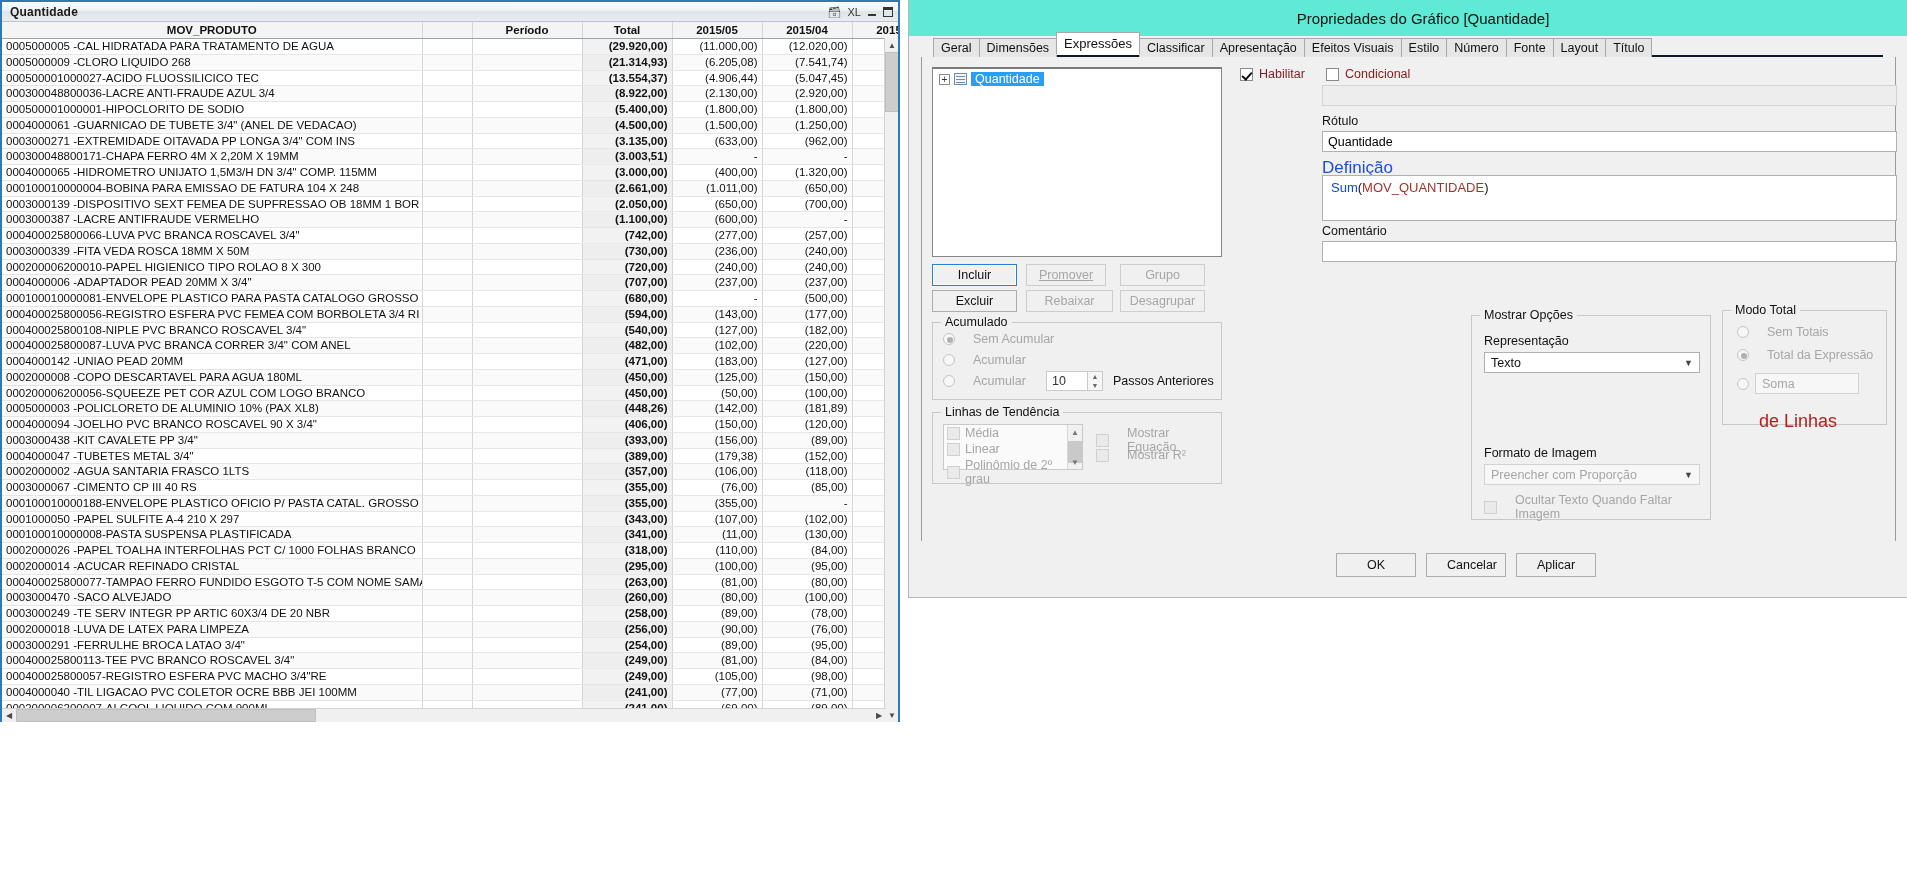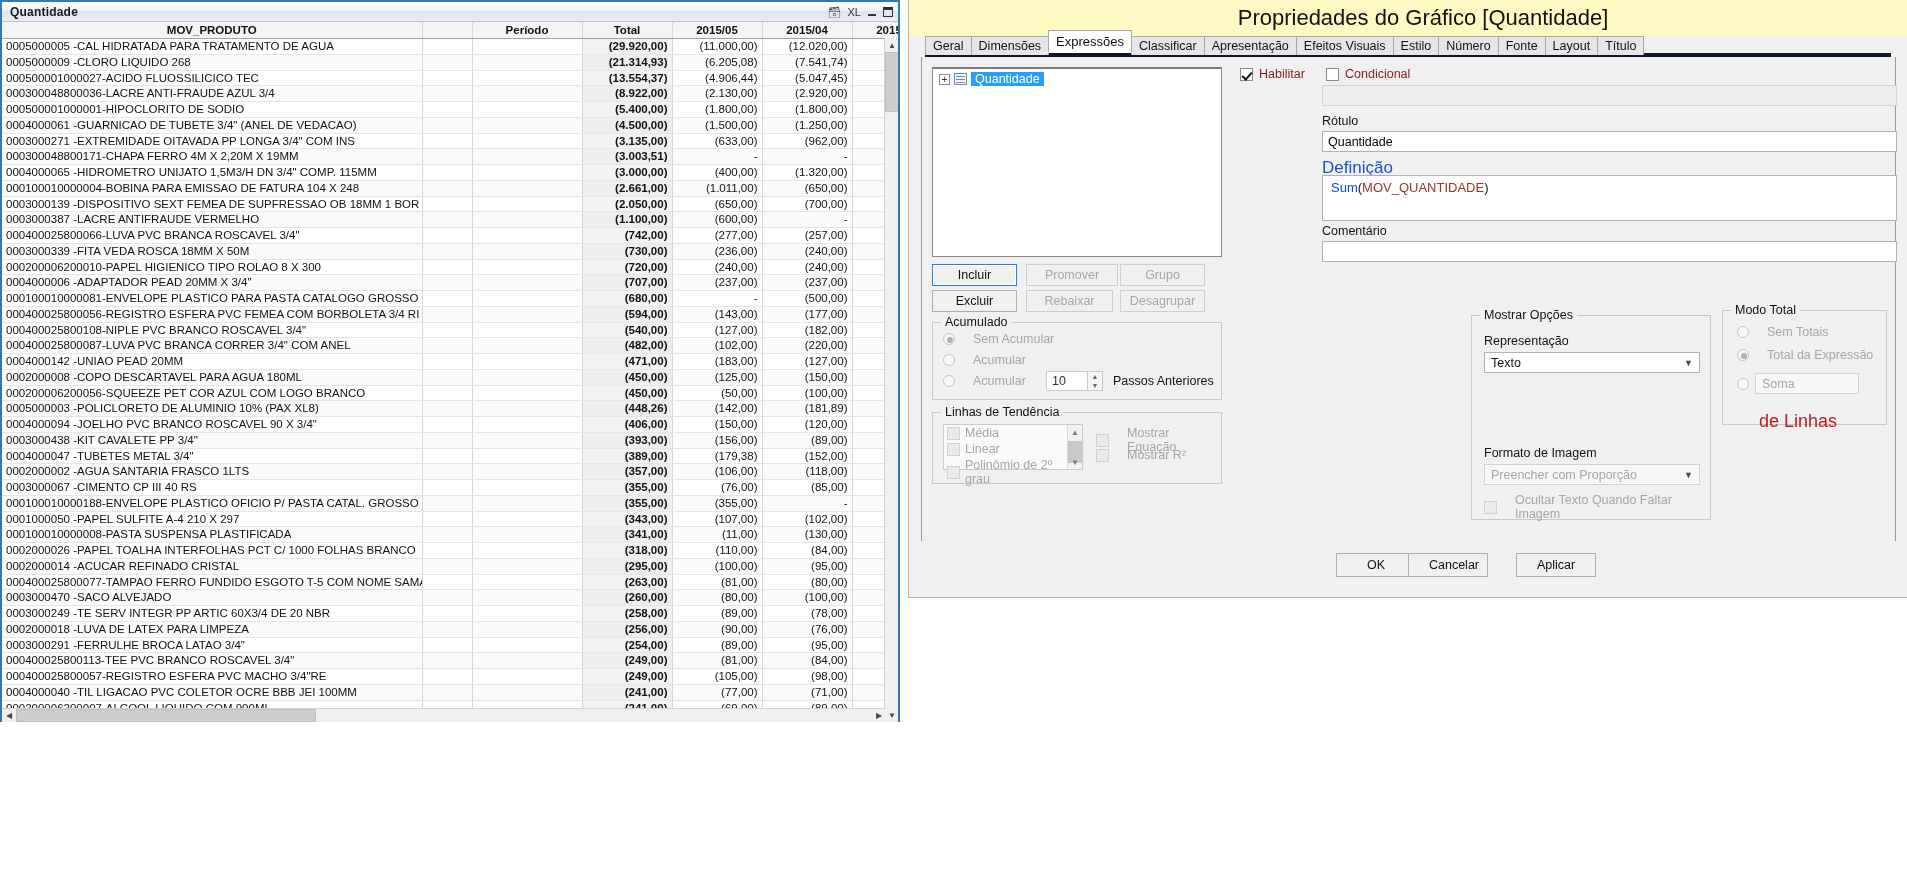--- a/index.html
+++ b/index.html
@@ -81,25 +81,25 @@
   #pivot-hscroll .harrow{position:absolute;top:0;width:14px;height:13px;display:flex;align-items:center;justify-content:center;font-size:8px;color:#4a4a4a;}
   #pivot-hscroll .harrow.l{left:0;} #pivot-hscroll .harrow.r{right:0;}
 
   
   #dialog {
     position: absolute; left: 908px; top: 0; width: 999px; height: 598px;
     background: #f0f0f0; border: 1px solid #b6b6b6; border-top: none; border-right:none;
   }
   #dlg-title {
     height: 36px; display:flex; align-items:center; justify-content:center;
-    font-size: 22px; color:#111; background:#fef9c3;padding-left:30px;
+    font-size: 15px; color:#111; background:#5eead4;padding-left:30px;
   }
   #tabstrip {
-    position: relative; height: 22px; margin: 0 16px; display:flex; align-items:flex-end;
-    border-bottom: 5px solid #0f172a;
+    position: relative; height: 22px; margin: 0 24px; display:flex; align-items:flex-end;
+    border-bottom: 3px solid #0f172a;
     justify-content: space-between;
   }
   .tab {
     height: 19px; line-height: 19px; padding: 0 7px; font-size: 12.5px; color:#111;
     background: #e6e6e6; border: 1px solid #a8a8a8; border-bottom: none;
     margin-right: -1px; position: relative; top: 2px;
   }
   .tab.active {
     background: #ffffff; height: 23px; line-height: 21px; top: 0; z-index: 3;
     border-bottom: 1px solid #ffffff; font-size: 13px;
@@ -129,21 +129,21 @@
   .tree-label { background:#2a9df4; color:#fff; padding: 0 4px; font-size:12.5px; }
 
   
   .btn {
     font-size: 12.5px; color:#111; background:#f0f0f0;
     border:1px solid #adadad; height:22px; line-height:20px; text-align:center; display:inline-block;
   }
   .btn.primary { border:1px solid #2a7fd4; box-shadow: inset 0 0 0 1px #fff; }
   .btn.disabled { color:#a6a6a6; background:#f0f0f0; border:1px solid #cdcdcd; }
   #btn-incluir{position:absolute;left:10px;top:207px;width:85px;}
-  #btn-promover{position:absolute;left:104px;top:207px;width:92px;}
+  #btn-promover{position:absolute;left:104px;top:207px;width:80px;text-decoration:underline;}
   #btn-grupo{position:absolute;left:198px;top:207px;width:85px;}
   #btn-excluir{position:absolute;left:10px;top:233px;width:85px;}
   #btn-rebaixar{position:absolute;left:104px;top:233px;width:87px;}
   #btn-desagrupar{position:absolute;left:198px;top:233px;width:85px;}
 
   
   .gbox { position:absolute; border:1px solid #c8c8c8; }
   .gbox > .gtitle {
     position:absolute; top:-8px; left:8px; background:#f0f0f0; padding:0 4px;
     font-size:12.5px; color:#111;
@@ -206,21 +206,21 @@
   #lbl-definicao{position:absolute;left:400px;top:101px;font-size:17px;color:#1d4ed8;}
   #box-definicao{position:absolute;left:400px;top:118px;width:575px;height:46px;background:#fff;border:1px solid #b0b0b0;font-size:13px;padding:4px 8px;}
   .fn{color:#0b49d4;} .fld{color:#a0332c;} .pn{color:#111;}
   #lbl-comentario{position:absolute;left:400px;top:167px;font-size:12.5px;color:#111;}
   #inp-comentario{position:absolute;left:400px;top:184px;width:575px;height:21px;background:#fff;border:1px solid #b0b0b0;}
 
   
   #dlg-buttons{position:absolute;left:0;bottom:0;width:999px;height:56px;background:#f0f0f0;}
   #dlg-buttons .dbtn{position:absolute;top:12px;width:80px;height:24px;line-height:22px;text-align:center;font-size:12.5px;border:1px solid #adadad;background:#f0f0f0;color:#111;}
   #btn-ok{left:427px;}
-  #btn-cancel{left:499px;padding-left:12px;}
+  #btn-cancel{left:517px;padding-left:12px;}
   #btn-aplicar{left:607px;color:#a6a6a6;border-color:#d0d0d0;}
 </style>
 </head>
 <body>
 
 <div id="root">
 
   <div id="pivot-window">
 
     <div id="pivot-caption">

